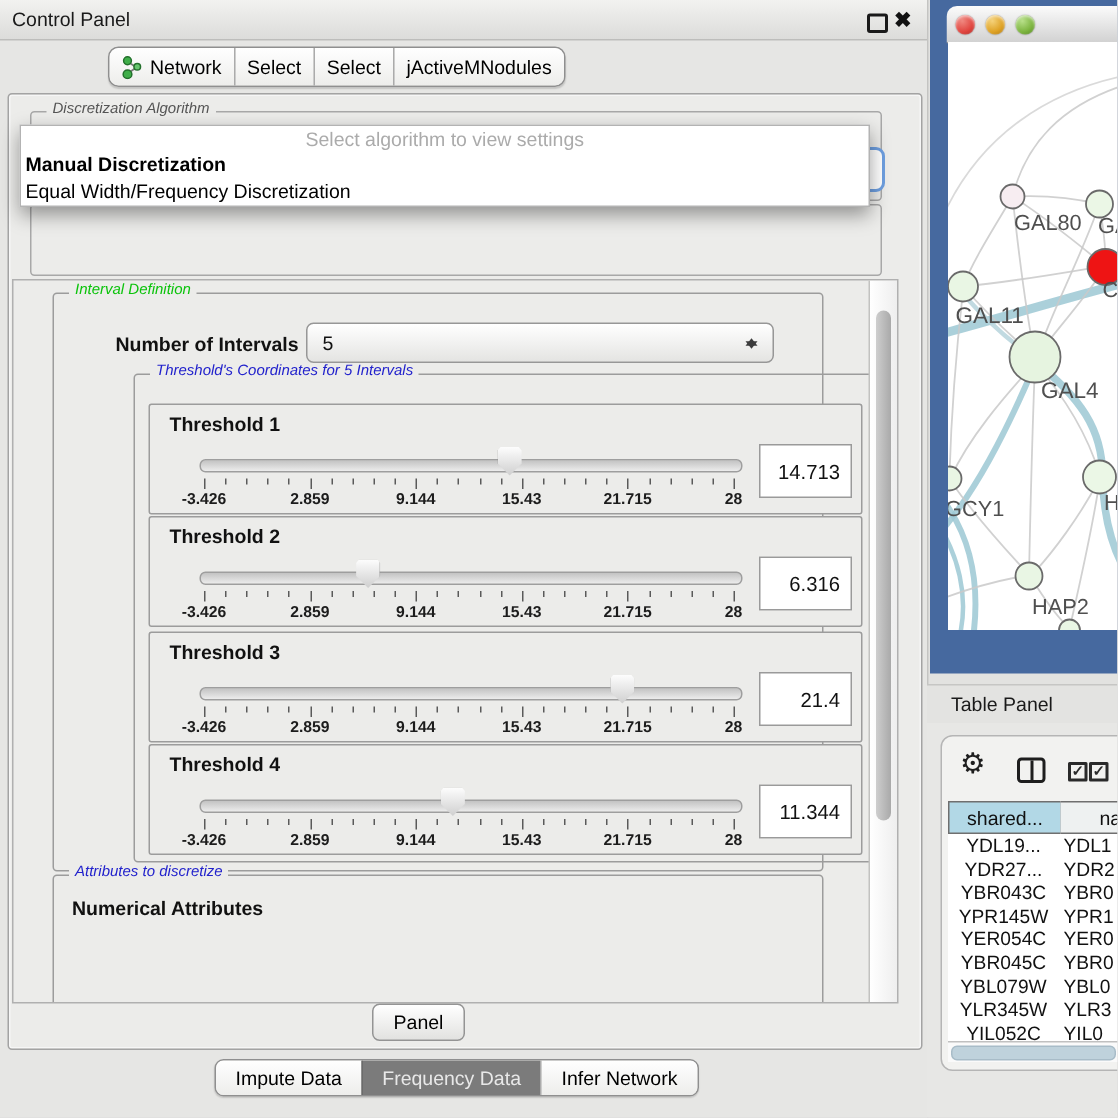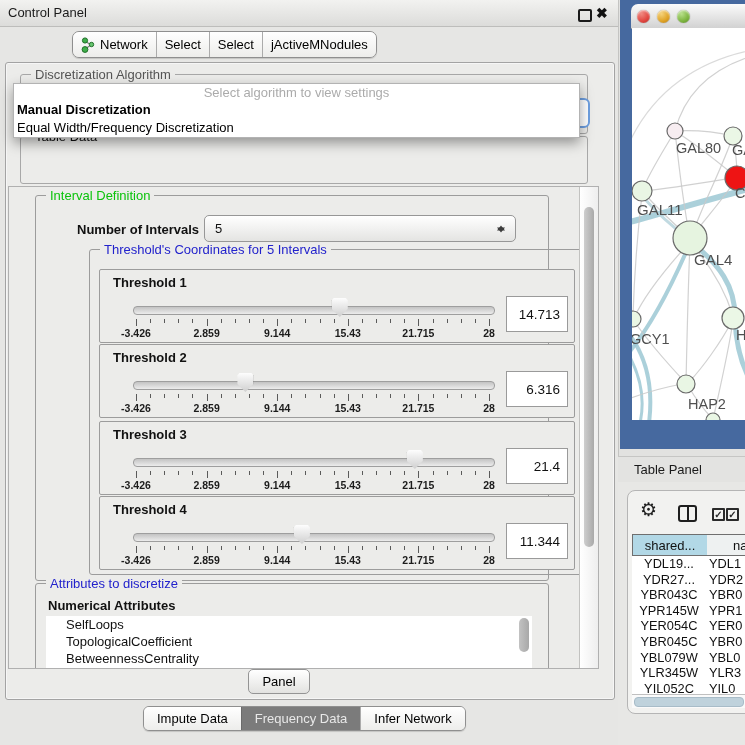--- a/index.html
+++ b/index.html
@@ -21,21 +21,21 @@
            box-shadow:0 1px 1px rgba(0,0,0,.15);}
   .seg{height:25px;line-height:25px;padding:0 8px;background:linear-gradient(#ffffff,#ededeb);
        color:#000;border-left:1px solid #ababab;white-space:nowrap;display:flex;align-items:center;gap:5px;}
   .seg:first-child{border-left:none;}
   .seg.sel{background:#7a7a7a;color:#ededed;border-left:1px solid #6b6b6b;}
 
   
   #contentpanel{position:absolute;left:5px;top:62px;width:608px;height:636px;background:#ececea;
                 border:1px solid #a3a3a3;border-radius:3px;box-shadow:inset 0 0 0 1px rgba(255,255,255,.55);}
   .group{position:absolute;border:1px solid #a8a8a8;border-radius:3px;}
-  .gtitle{position:absolute;top:-8px;left:10px;background:#ececea;padding:0 4px;font-size:13px;}
+  .gtitle{position:absolute;top:-8px;left:10px;background:#ececea;padding:0 4px;font-size:10px;font-style:italic;}
 
   
   #algogroup{left:20px;top:74px;width:566px;height:58px;}
   #algogroup .gtitle{color:#555;}
   #algocombo-frag{position:absolute;left:552px;top:98px;width:34px;height:26px;background:#fff;
                   border:2px solid #6e9fe0;border-radius:6px;z-index:5;}
 
   
   #popup{position:absolute;left:13px;top:83px;width:565px;height:53px;background:#fff;
          border:1px solid #b3b3b3;box-shadow:0 5px 12px rgba(0,0,0,.38);z-index:30;}
@@ -364,26 +364,20 @@
                 <span class="slabel" style="left: 389px;">28</span>
               </div>
             <div class="vbox">11.344</div>
           </div>
         </div>
       </div>
 
       <div id="attrgroup">
         <span class="gtitle" style="background:#ececea">Attributes to discretize</span>
         <span class="attr-sub">Numerical Attributes</span>
-        <div id="attrlist">
-          <div class="sb"></div>
-        <div class="attr-item">SelfLoops</div>
-            <div class="attr-item">TopologicalCoefficient</div>
-            <div class="attr-item">BetweennessCentrality</div>
-          </div>
       </div>
 
       <div id="vtrack">
         <div id="vthumb"></div>
       </div>
     </div>
 
     <div class="pushbtn" id="applybtn">Panel</div>
 
     <div id="bottabs">

